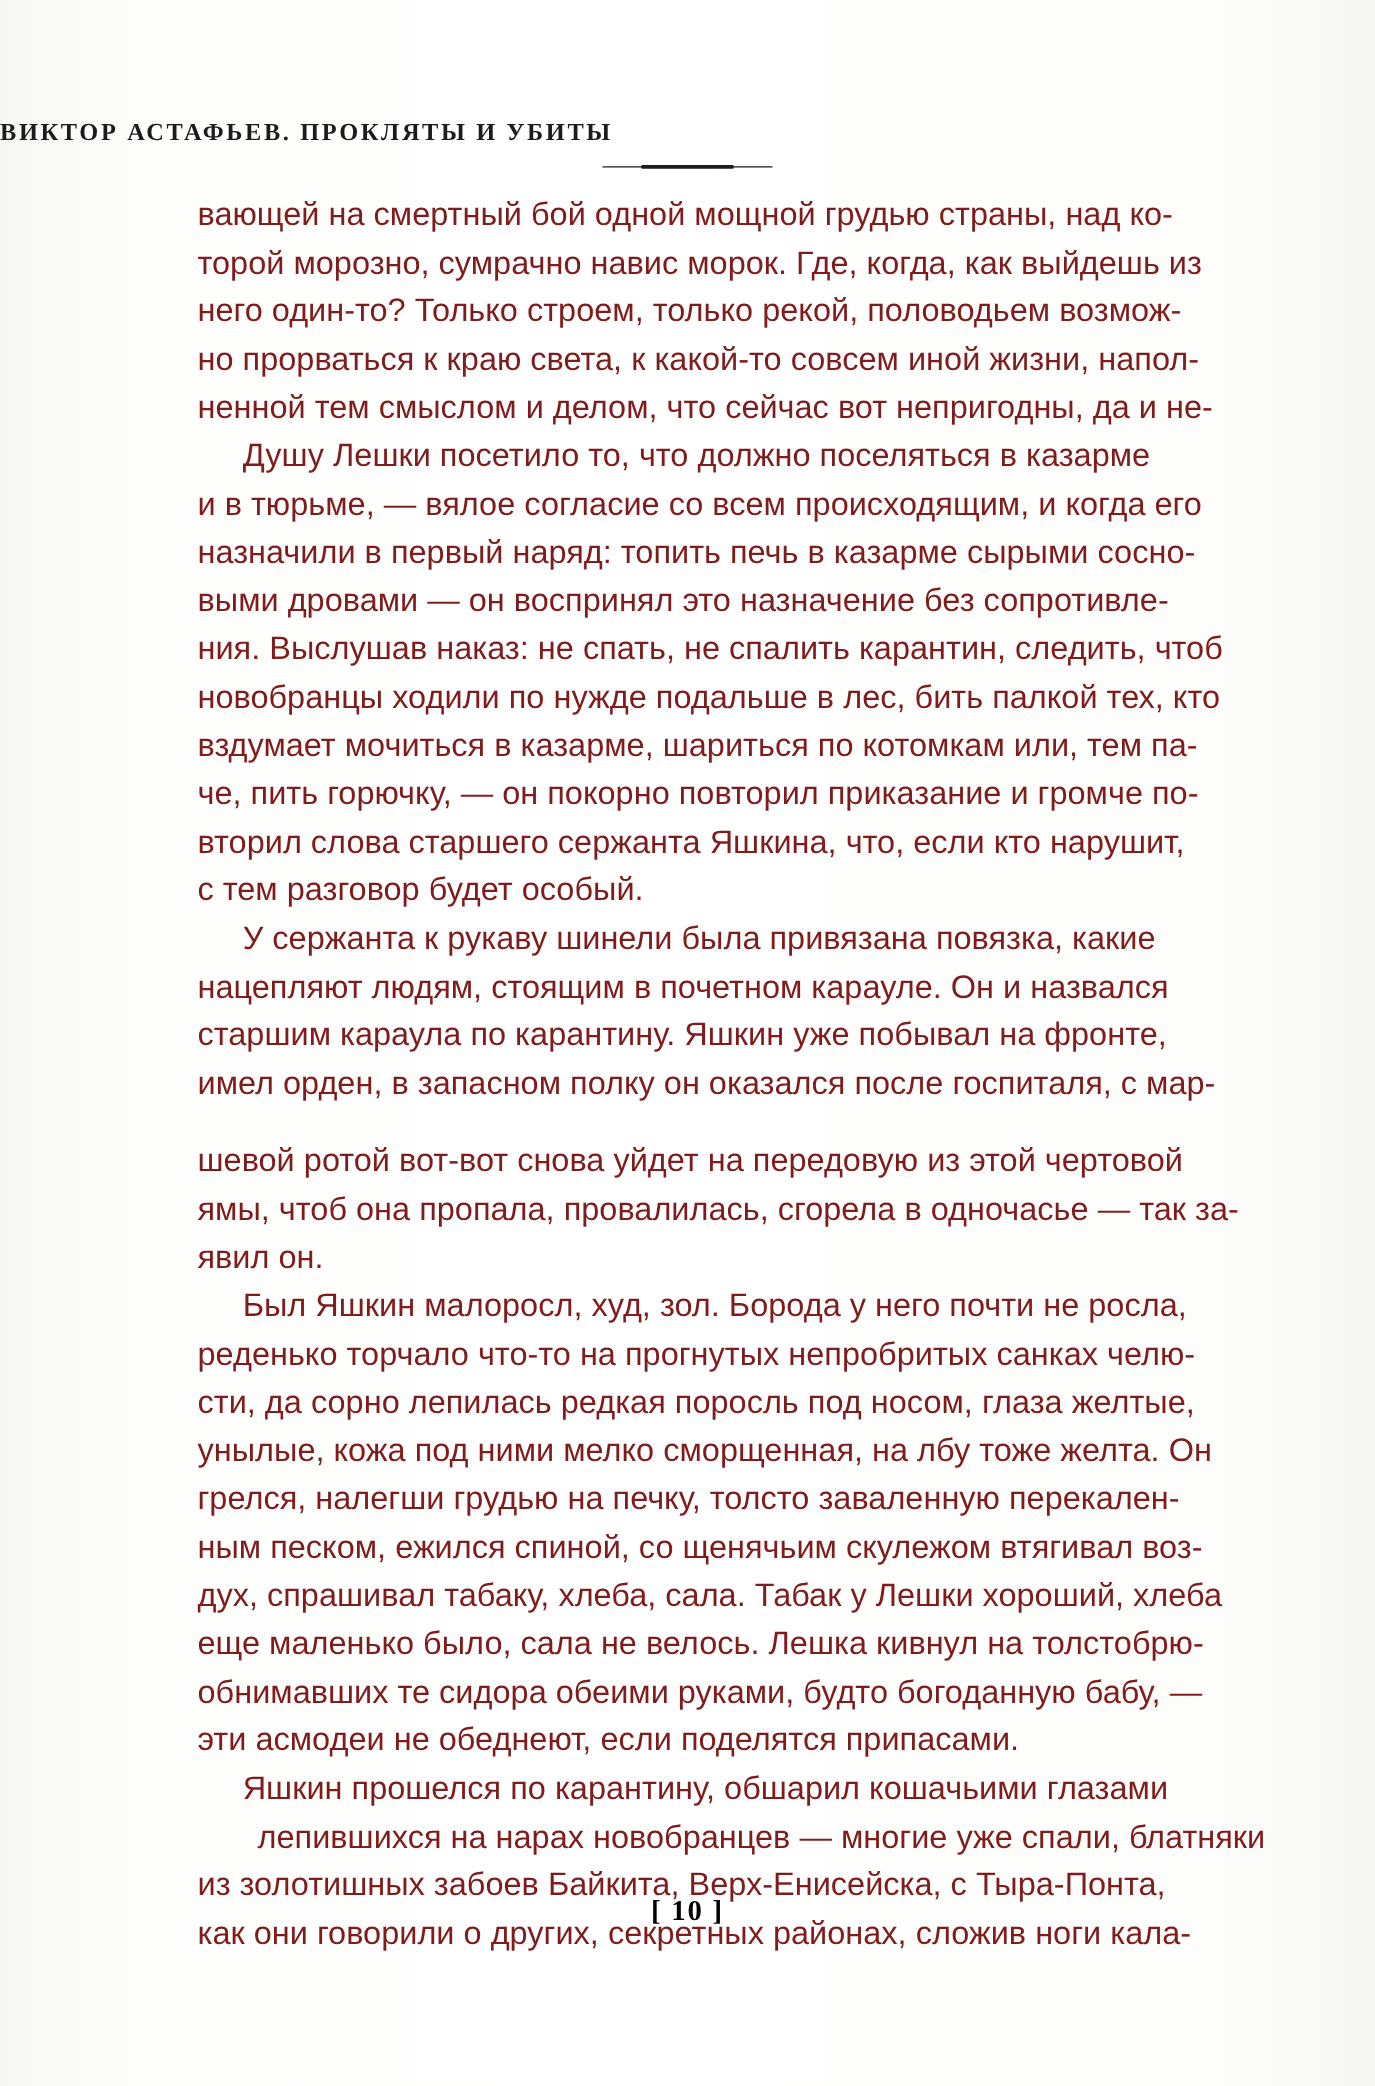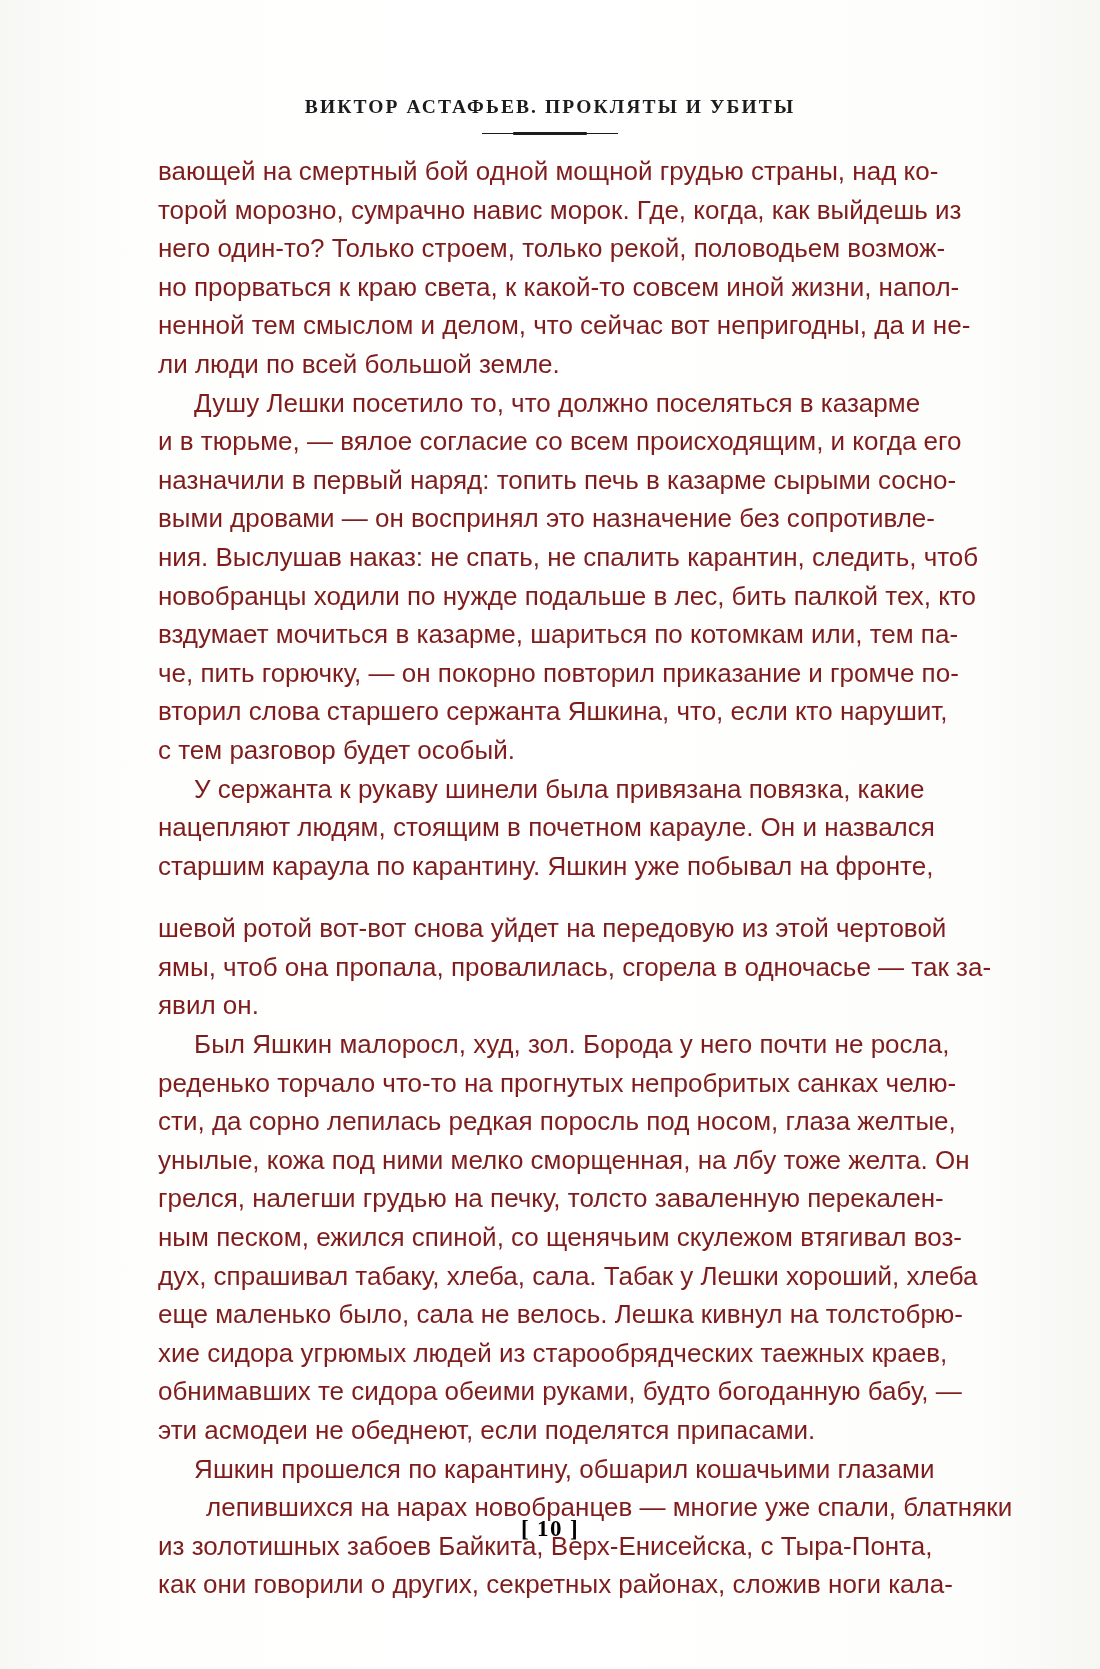--- a/index.html
+++ b/index.html
@@ -30,21 +30,20 @@
     position: relative;
     padding: 0;
   }
 
   
   .running-head {
     position: absolute;
     top: 96px;
     left: 0;
     right: 0;
-    text-align: center;
   }
   .running-head .rh-text {
     display: block;
     font-family: "Liberation Serif", "DejaVu Serif", serif;
     font-weight: 700;
     font-size: 19.5px;
     letter-spacing: 2.1px;
     color: #1c1c1e;
     text-transform: uppercase;
     white-space: nowrap;
@@ -124,46 +123,45 @@
       <span class="rh-text">ВИКТОР АСТАФЬЕВ. ПРОКЛЯТЫ И УБИТЫ</span>
       <div class="rule"></div>
     </header>
 
     <section class="textblock">
         <div class="line justified" style="letter-spacing: 0px;">вающей на смертный бой одной мощной грудью страны, над ко-</div>
         <div class="line justified" style="letter-spacing: 0px;">торой морозно, сумрачно навис морок. Где, когда, как выйдешь из</div>
         <div class="line justified" style="letter-spacing: 0px;">него один-то? Только строем, только рекой, половодьем возмож-</div>
         <div class="line justified" style="letter-spacing: 0px;">но прорваться к краю света, к какой-то совсем иной жизни, напол-</div>
         <div class="line justified" style="letter-spacing: 0px;">ненной тем смыслом и делом, что сейчас вот непригодны, да и не-</div>
-        <div class="line justified">ли люди по всей большой земле.</div>
         <div class="line justified" style="letter-spacing: 0px;">     Душу Лешки посетило то, что должно поселяться в казарме</div>
         <div class="line justified" style="letter-spacing: 0px;">и в тюрьме, — вялое согласие со всем происходящим, и когда его</div>
         <div class="line justified" style="letter-spacing: 0px;">назначили в первый наряд: топить печь в казарме сырыми сосно-</div>
         <div class="line justified" style="letter-spacing: 0px;">выми дровами — он воспринял это назначение без сопротивле-</div>
         <div class="line justified" style="letter-spacing: 0px;">ния. Выслушав наказ: не спать, не спалить карантин, следить, чтоб</div>
         <div class="line justified" style="letter-spacing: 0px;">новобранцы ходили по нужде подальше в лес, бить палкой тех, кто</div>
         <div class="line justified" style="letter-spacing: 0px;">вздумает мочиться в казарме, шариться по котомкам или, тем па-</div>
         <div class="line justified" style="letter-spacing: 0px;">че, пить горючку, — он покорно повторил приказание и громче по-</div>
         <div class="line justified" style="letter-spacing: 0px;">вторил слова старшего сержанта Яшкина, что, если кто нарушит,</div>
         <div class="line justified">с тем разговор будет особый.</div>
         <div class="line justified" style="letter-spacing: 0px;">     У сержанта к рукаву шинели была привязана повязка, какие</div>
         <div class="line justified" style="letter-spacing: 0px;">нацепляют людям, стоящим в почетном карауле. Он и назвался</div>
         <div class="line justified" style="letter-spacing: 0px;">старшим караула по карантину. Яшкин уже побывал на фронте,</div>
+        <div class="line justified" style="letter-spacing: 0px;">имел орден, в запасном полку он оказался после госпиталя, с мар-</div>
         <div class="line justified" style="letter-spacing: 0px; margin-top: 24px;">шевой ротой вот-вот снова уйдет на передовую из этой чертовой</div>
         <div class="line justified" style="letter-spacing: 0px;">ямы, чтоб она пропала, провалилась, сгорела в одночасье — так за-</div>
         <div class="line justified">явил он.</div>
         <div class="line justified" style="letter-spacing: 0px;">     Был Яшкин малоросл, худ, зол. Борода у него почти не росла,</div>
         <div class="line justified" style="letter-spacing: 0px;">реденько торчало что-то на прогнутых непробритых санках челю-</div>
         <div class="line justified" style="letter-spacing: 0px;">сти, да сорно лепилась редкая поросль под носом, глаза желтые,</div>
         <div class="line justified" style="letter-spacing: 0px;">унылые, кожа под ними мелко сморщенная, на лбу тоже желта. Он</div>
         <div class="line justified" style="letter-spacing: 0px;">грелся, налегши грудью на печку, толсто заваленную перекален-</div>
         <div class="line justified" style="letter-spacing: 0px;">ным песком, ежился спиной, со щенячьим скулежом втягивал воз-</div>
         <div class="line justified" style="letter-spacing: 0px;">дух, спрашивал табаку, хлеба, сала. Табак у Лешки хороший, хлеба</div>
         <div class="line justified" style="letter-spacing: 0px;">еще маленько было, сала не велось. Лешка кивнул на толстобрю-</div>
-        <div class="line justified" style="letter-spacing: 0px;">хие сидора угрюмых людей из старообрядческих таежных краев,</div>
         <div class="line justified" style="letter-spacing: 0px;">обнимавших те сидора обеими руками, будто богоданную бабу, —</div>
         <div class="line justified">эти асмодеи не обеднеют, если поделятся припасами.</div>
         <div class="line justified" style="letter-spacing: 0px;">     Яшкин прошелся по карантину, обшарил кошачьими глазами</div>
         <div class="line justified" style="letter-spacing: 0px; margin-left: 48px;">лепившихся на нарах новобранцев — многие уже спали, блатняки</div>
         <div class="line justified" style="letter-spacing: 0px;">из золотишных забоев Байкита, Верх-Енисейска, с Тыра-Понта,</div>
         <div class="line justified">как они говорили о других, секретных районах, сложив ноги кала-</div>
       </section>
 
     <footer class="folio">
       <span class="folio-text">[ 10 ]</span>

